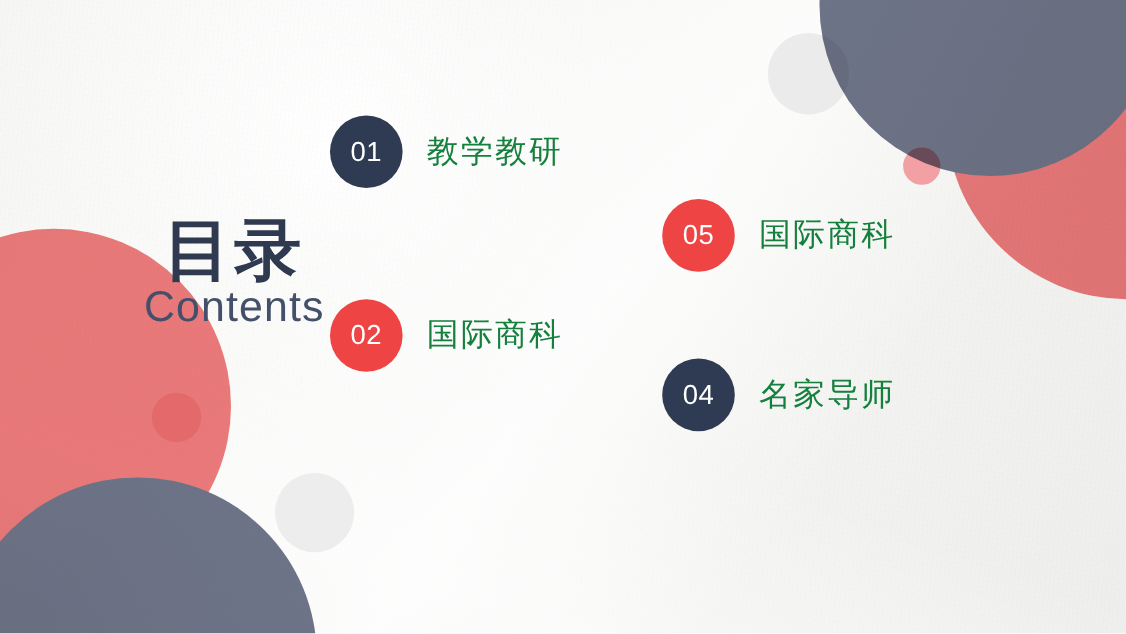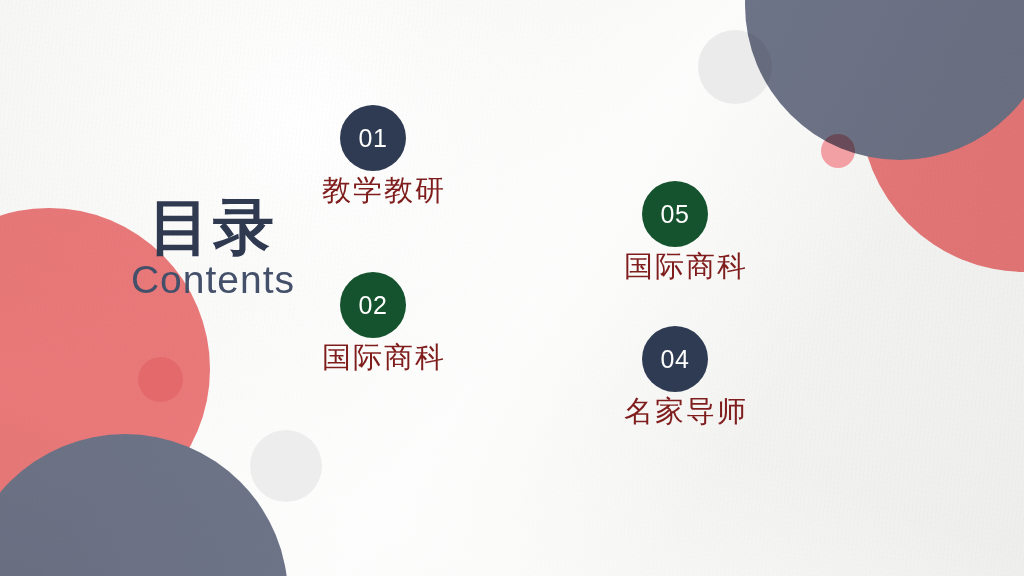--- a/index.html
+++ b/index.html
@@ -85,42 +85,41 @@
     letter-spacing: 1px;
     white-space: nowrap;
   }
 
   
   .agenda-item {
     position: absolute;
     display: flex;
     align-items: center;
     white-space: nowrap;
-    flex-direction: column;
   }
   .badge {
     width: 66px;
     height: 66px;
     border-radius: 50%;
     flex: 0 0 auto;
     display: flex;
     align-items: center;
     justify-content: center;
     color: #ffffff;
     font-size: 25px;
     font-weight: 300;
     letter-spacing: .5px;
   }
   .badge.navy  { background: #2e3b52; }
-  .badge.red   { background: #14532d; }
+  .badge.red   { background: #ef4444; }
 
   .item-label {
     margin-left: 22px;
     font-size: 29px;
-    color: #7f1d1d;
+    color: #15803d;
     letter-spacing: 2px;
   }
 </style>
 </head>
 <body>
 
 <div id="slide">
 
   <div class="bg-base"></div>
   <div class="bg-texture"></div>

